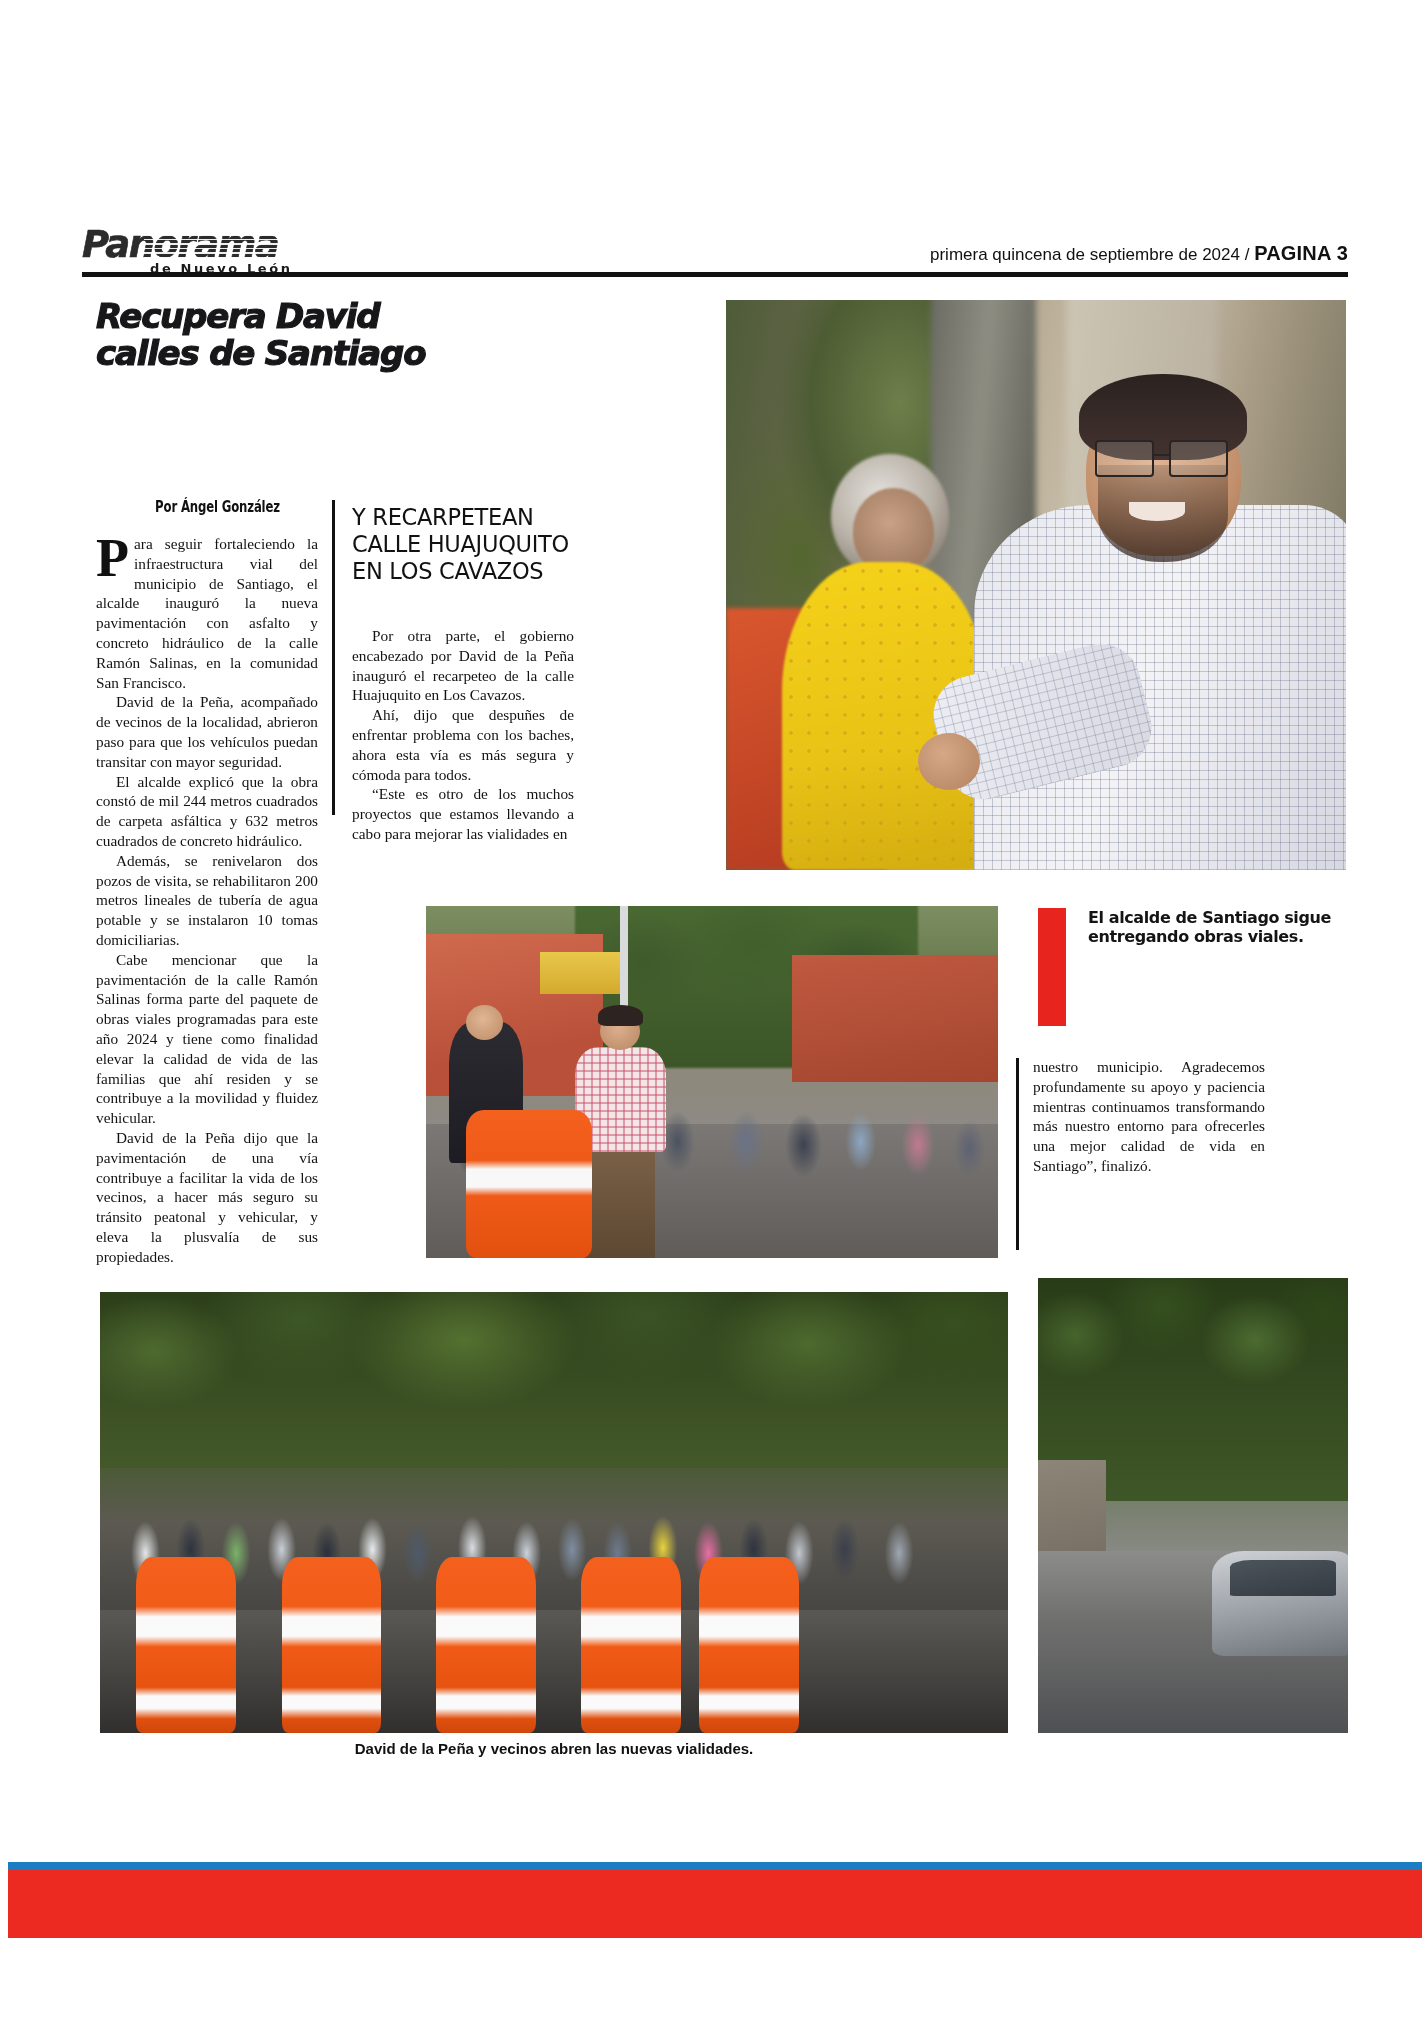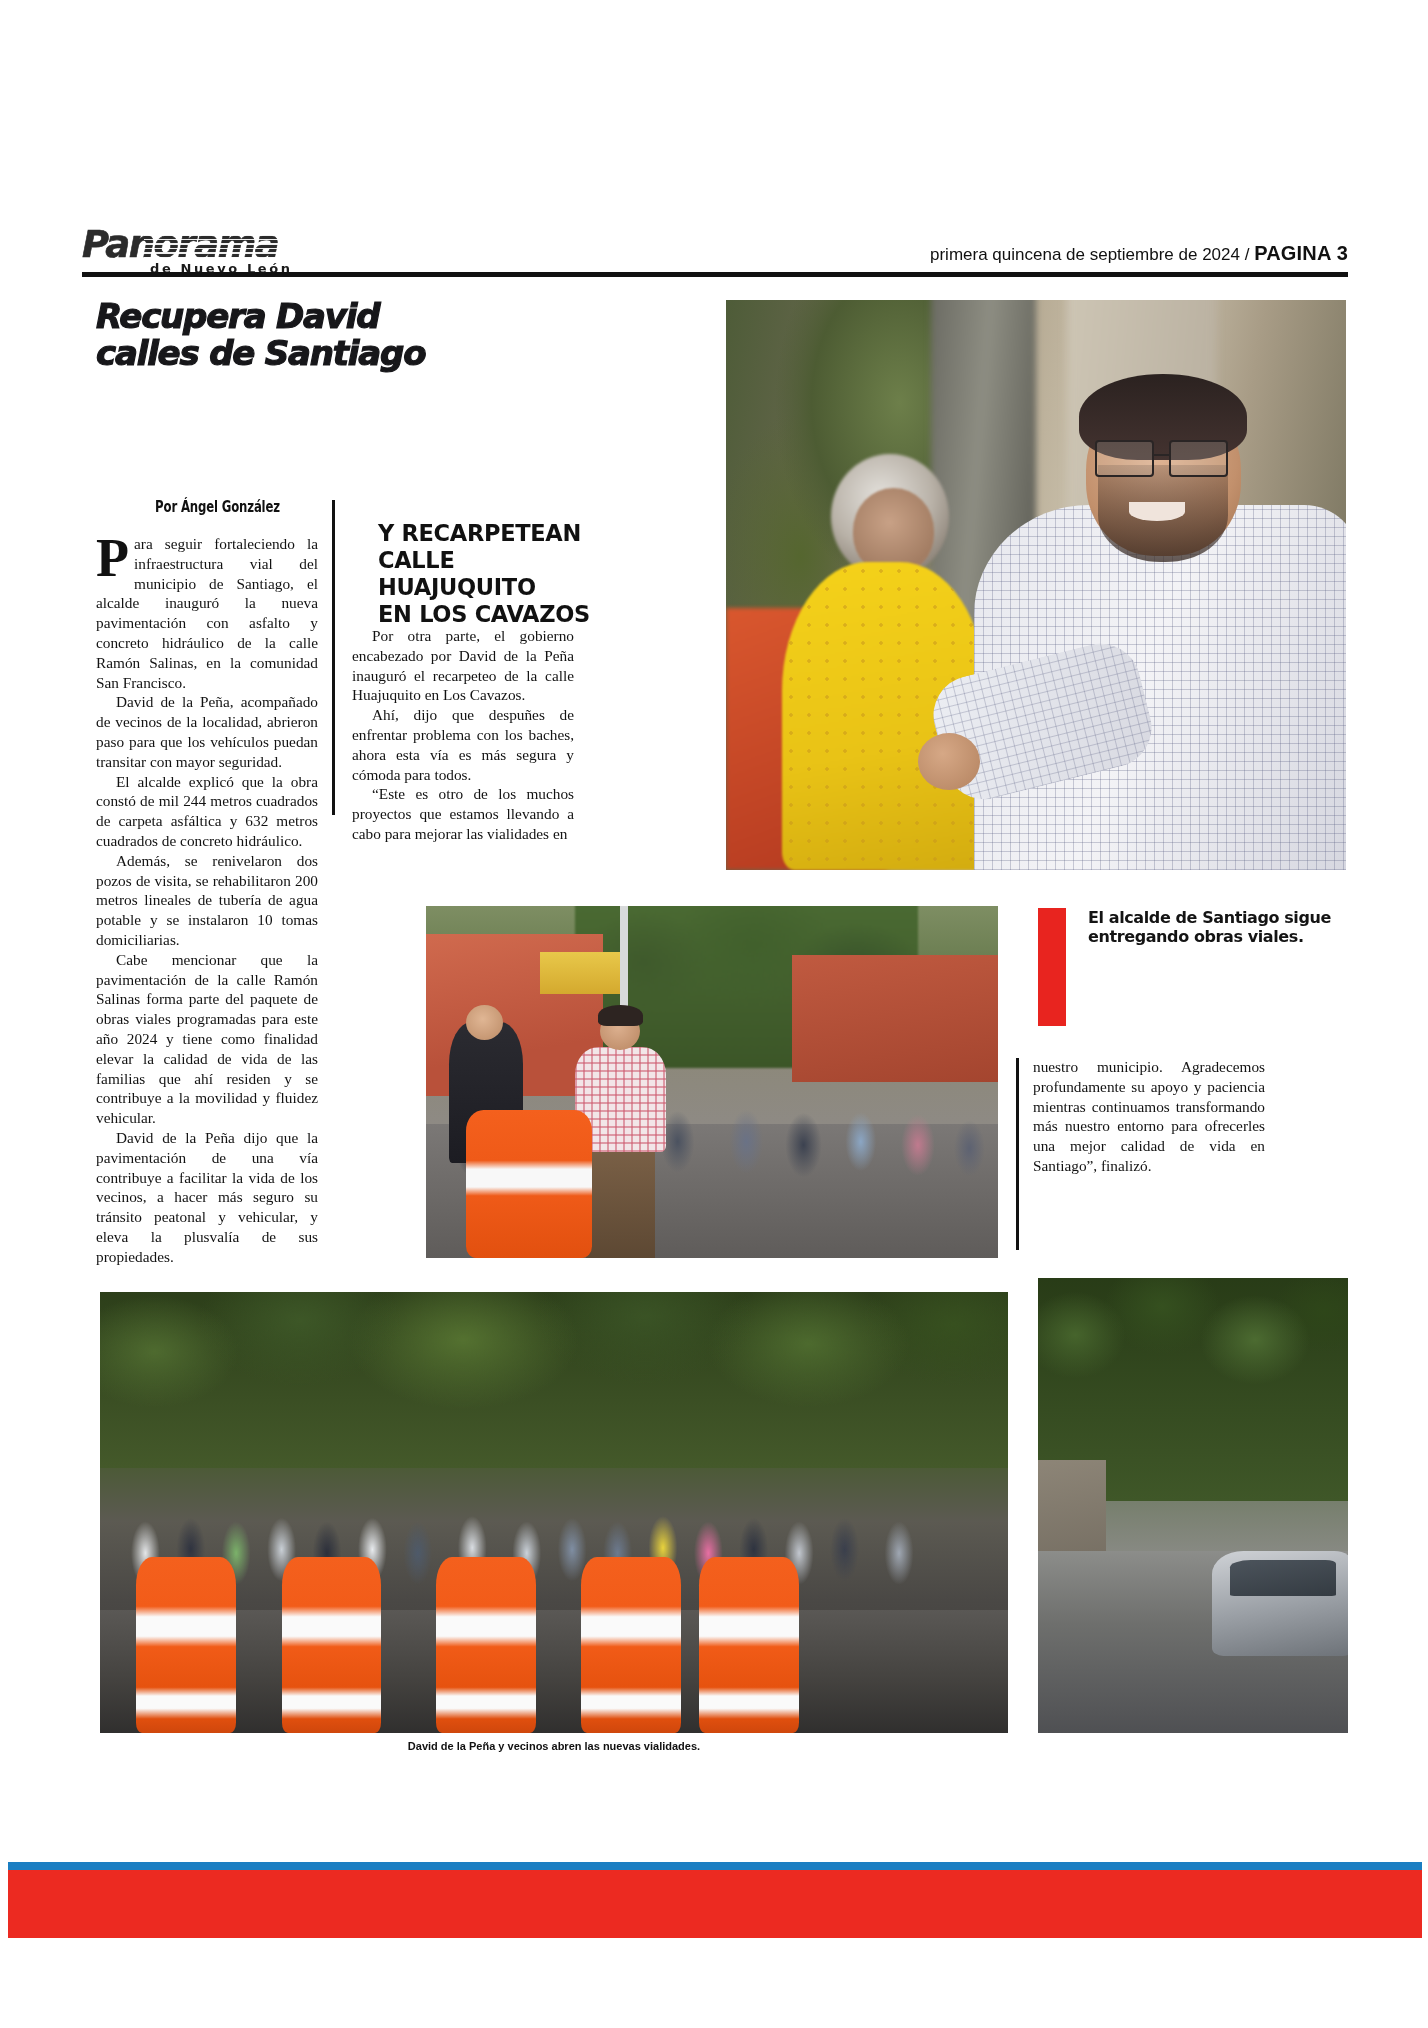--- a/index.html
+++ b/index.html
@@ -146,29 +146,28 @@
   .vrule {
     position: absolute;
     background: #111;
   }
   #vrule-1 { left: 332px; top: 500px; width: 3px; height: 315px; }
   #vrule-2 { left: 1016px; top: 1058px; width: 3px; height: 192px; }
 
   
   .subhead {
     position: absolute;
-    left: 352px; top: 520px;
+    left: 352px; top: 504px;
     width: 226px;
     font-family: "DejaVu Sans", sans-serif;
-    font-weight: bold;
+    font-weight: normal;
     font-size: 22.5px;
     line-height: 1.20;
     letter-spacing: -0.3px;
     color: #111;
-    margin-left: 26px;
   }
 
   
   .pullquote {
     position: absolute;
     left: 1038px; top: 908px;
     width: 300px;
     display: flex;
     align-items: flex-start;
     gap: 22px;
@@ -463,21 +462,21 @@
   }
 
   
   .caption {
     position:absolute;
     left:100px; top:1740px;
     width:908px;
     text-align:center;
     font-family: "Liberation Sans", sans-serif;
     font-weight: bold;
-    font-size: 11px;
+    font-size: 15px;
     color:#111;
   }
 
   
   .footer-blue {
     position:absolute;
     left:8px; top:1862px;
     width:1414px; height:8px;
     background:#1b7ec2;
   }

